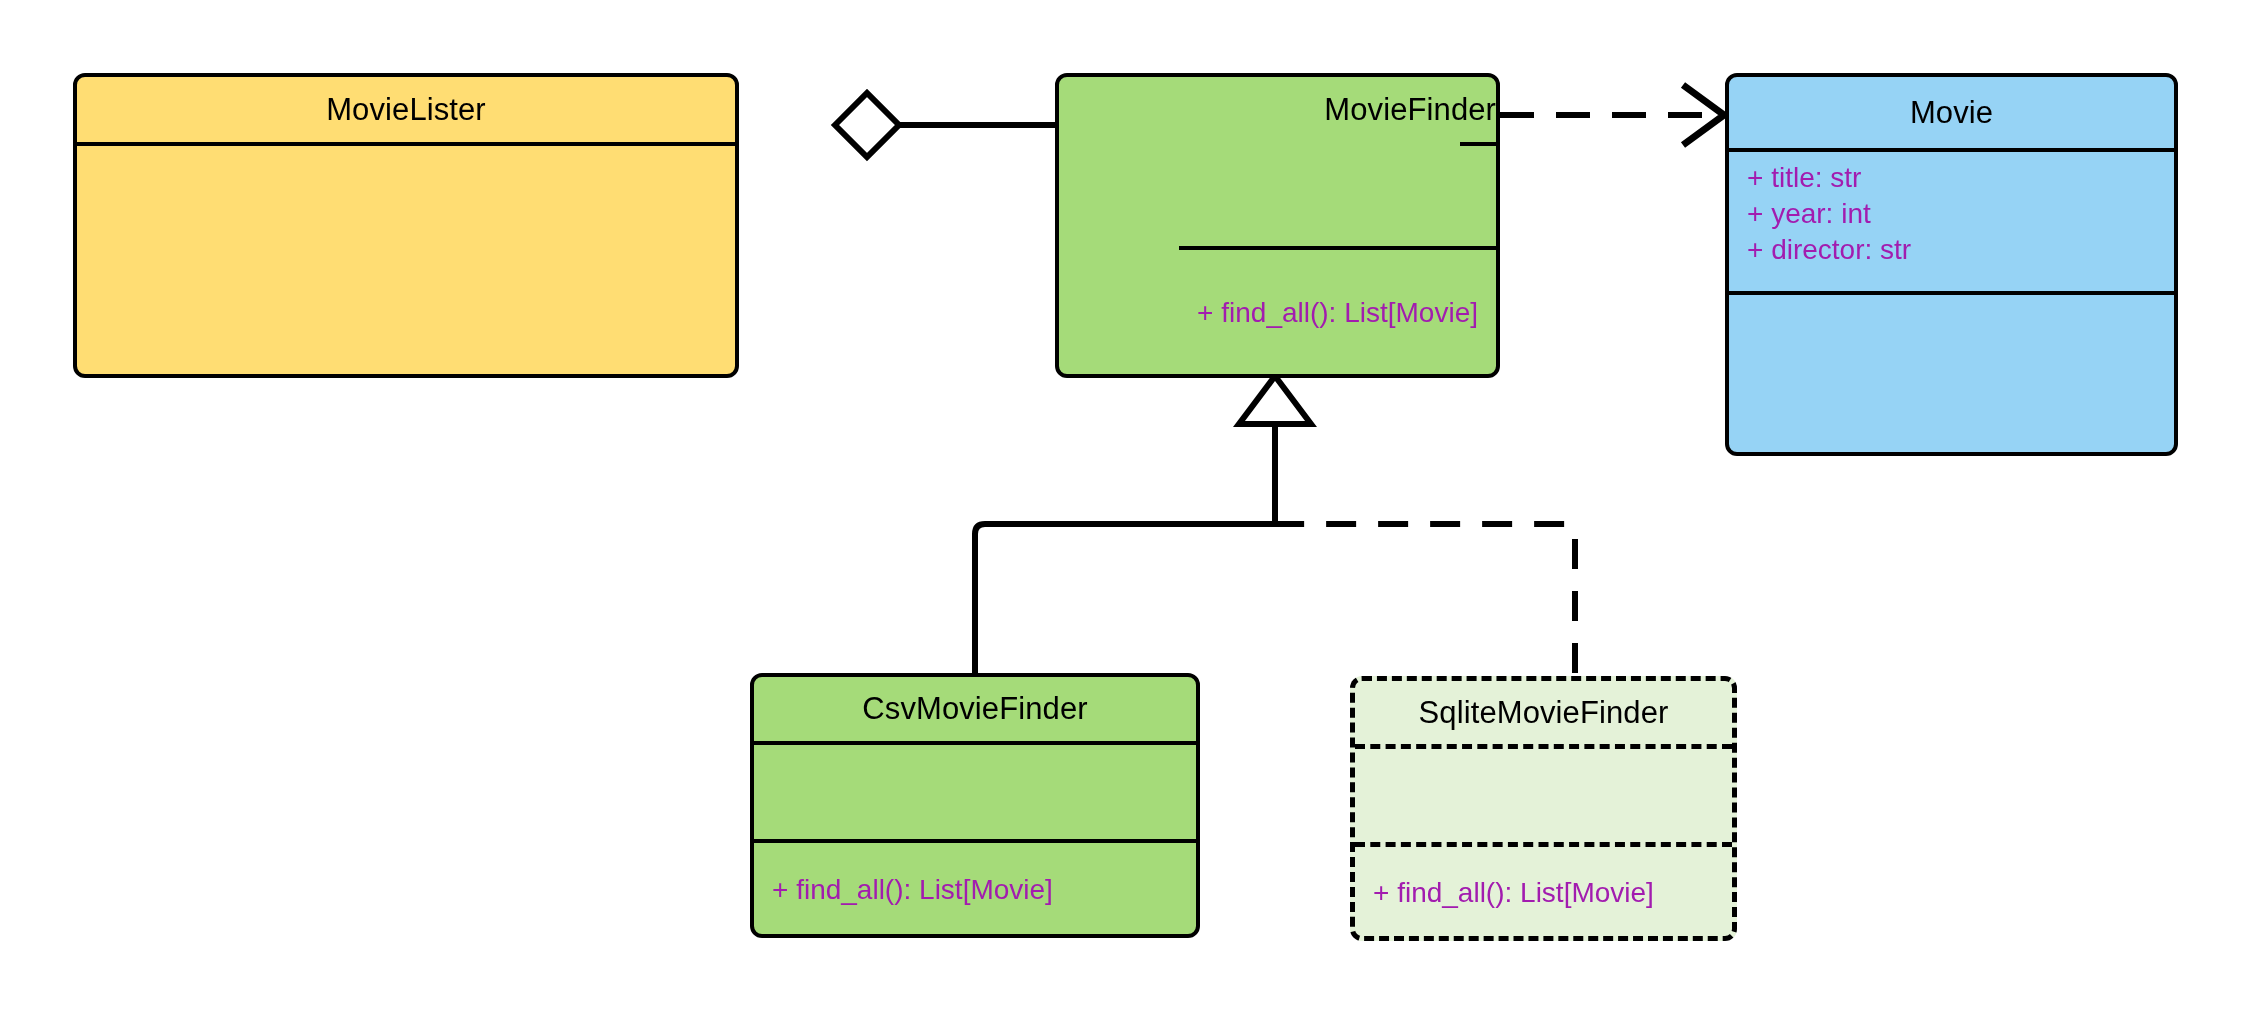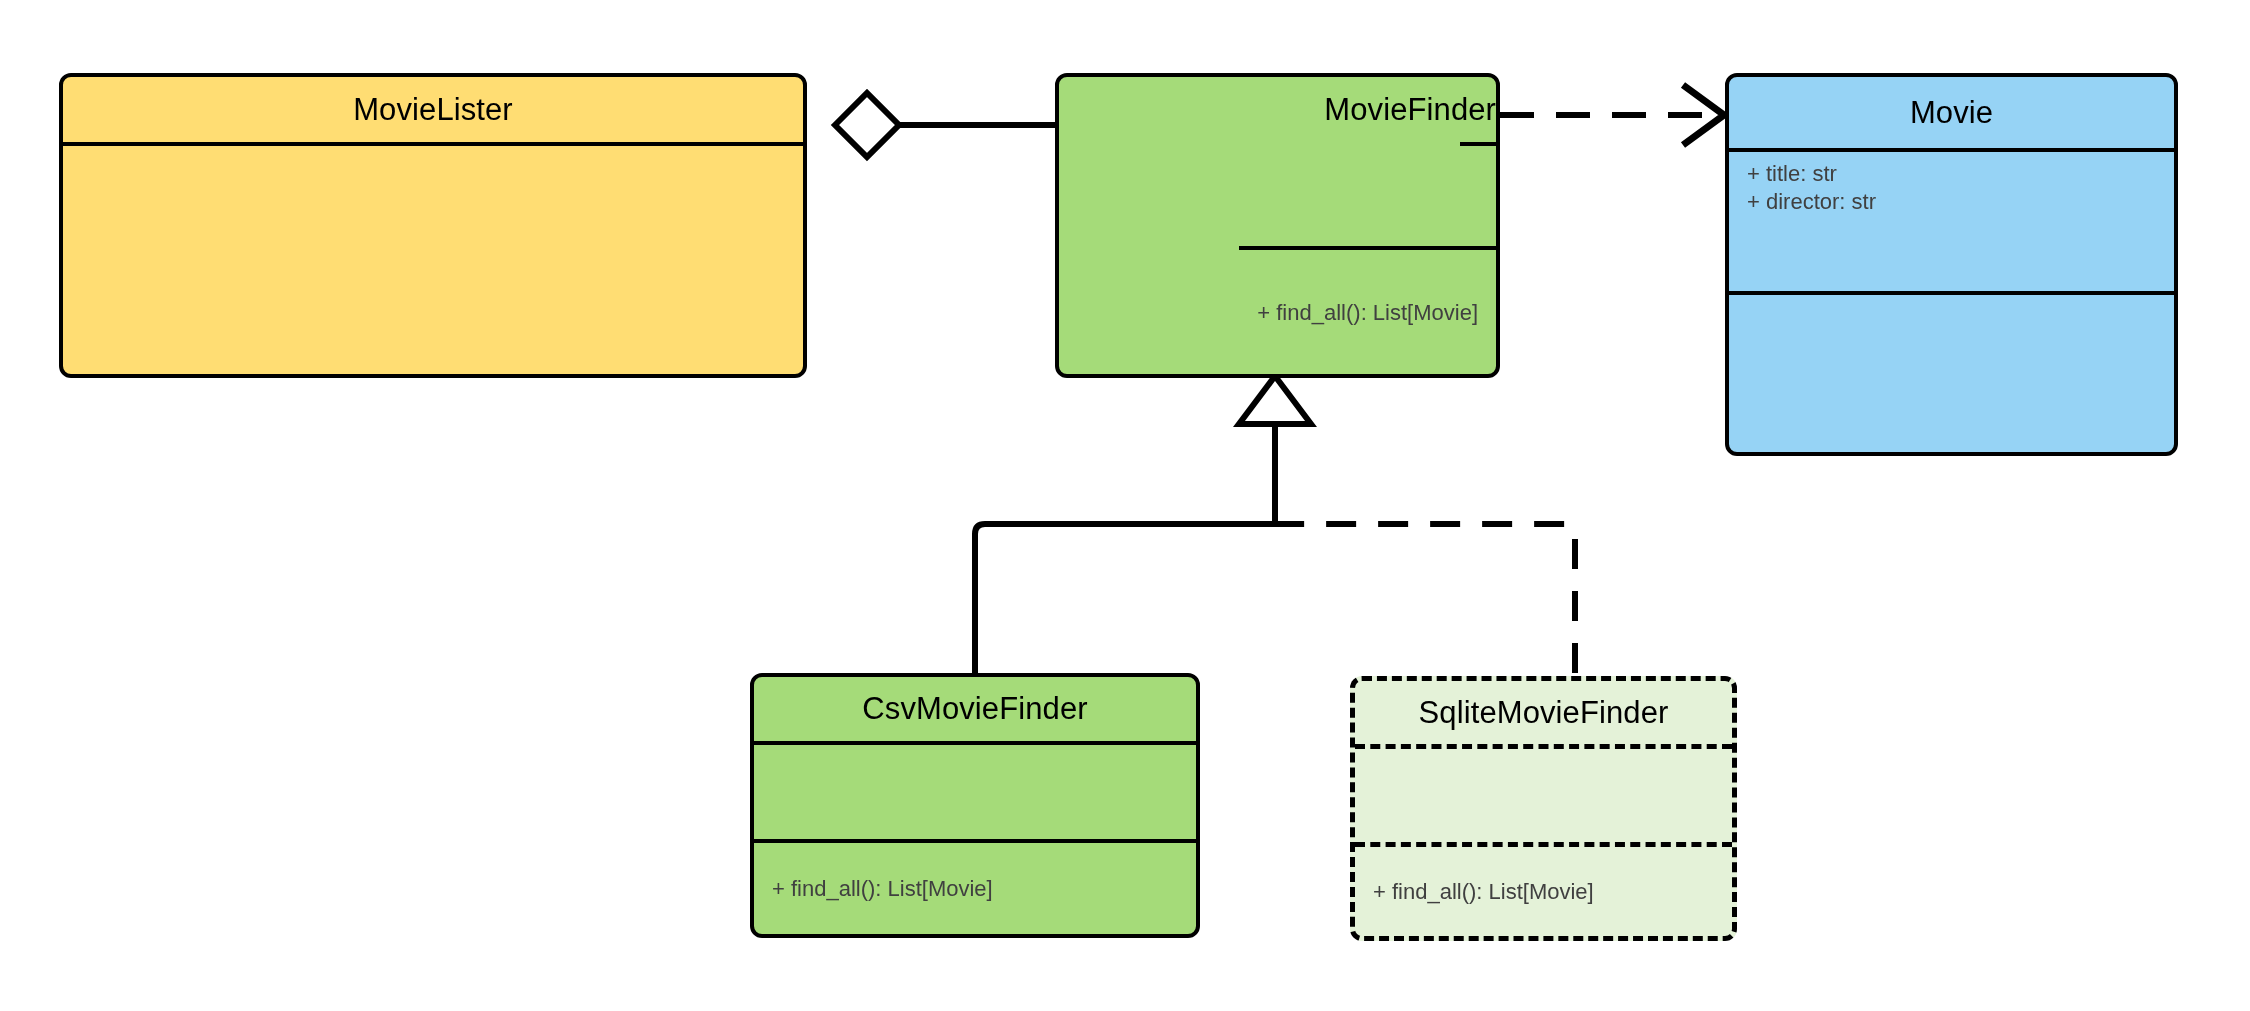--- a/index.html
+++ b/index.html
@@ -66,29 +66,29 @@
   .uml-members {
     padding: 8px 18px 6px 18px;
     display: flex;
     flex-direction: column;
     justify-content: flex-start;
   }
   .uml-members.center-v {
     justify-content: center;
   }
   .member-line {
-    font-size: 22px;
+    font-size: 28px;
     line-height: 1.28;
-    color: #404040;
+    color: #a21caf;
     white-space: pre;
   }
   .uml-empty { }
 
   
-  #node-movielister      { left: 59px;   top: 73px;  width: 748px; height: 305px; background: #ffdd73; }
+  #node-movielister      { left: 73px;   top: 73px;  width: 666px; height: 305px; background: #ffdd73; }
   #node-movielister .c1  { height: 65px; }
   #node-movielister .c2  { height: 92px; }
   #node-movielister .c3  { flex: 1 1 auto; }
 
   #node-moviefinder      { left: 1055px; top: 73px;  width: 445px; height: 305px; background: #a5db79; align-items: flex-end; }
   #node-moviefinder .c1  { height: 65px; }
   #node-moviefinder .c2  { height: 104px; }
   #node-moviefinder .c3  { flex: 1 1 auto; }
 
   #node-movie            { left: 1725px; top: 73px;  width: 453px; height: 383px; background: #96d3f5; }
@@ -149,20 +149,21 @@
     <div class="uml-compartment uml-members uml-empty c2"></div>
     <div class="uml-compartment uml-members center-v c3">
       <div class="member-line">+ find_all(): List[Movie]</div>
     </div>
   </div>
 
   <div class="uml-class" id="node-movie">
     <div class="uml-compartment uml-name c1">Movie</div>
     <div class="uml-compartment uml-members c2">
       <div class="member-line">+ title: str</div>
+      <div class="member-line">+ year: int</div>
       <div class="member-line">+ director: str</div>
     </div>
     <div class="uml-compartment uml-members uml-empty c3"></div>
   </div>
 
   <div class="uml-class" id="node-csvmoviefinder">
     <div class="uml-compartment uml-name c1">CsvMovieFinder</div>
     <div class="uml-compartment uml-members uml-empty c2"></div>
     <div class="uml-compartment uml-members center-v c3">
       <div class="member-line">+ find_all(): List[Movie]</div>

